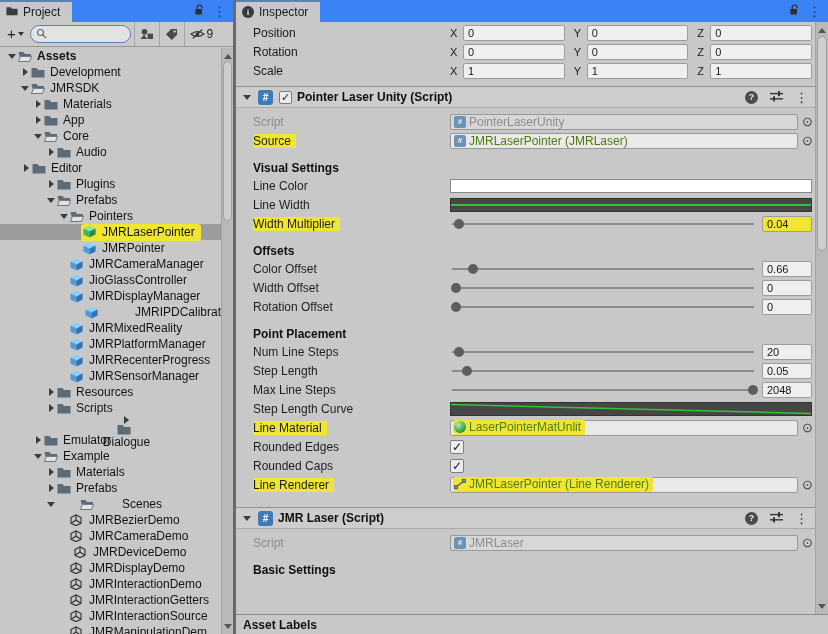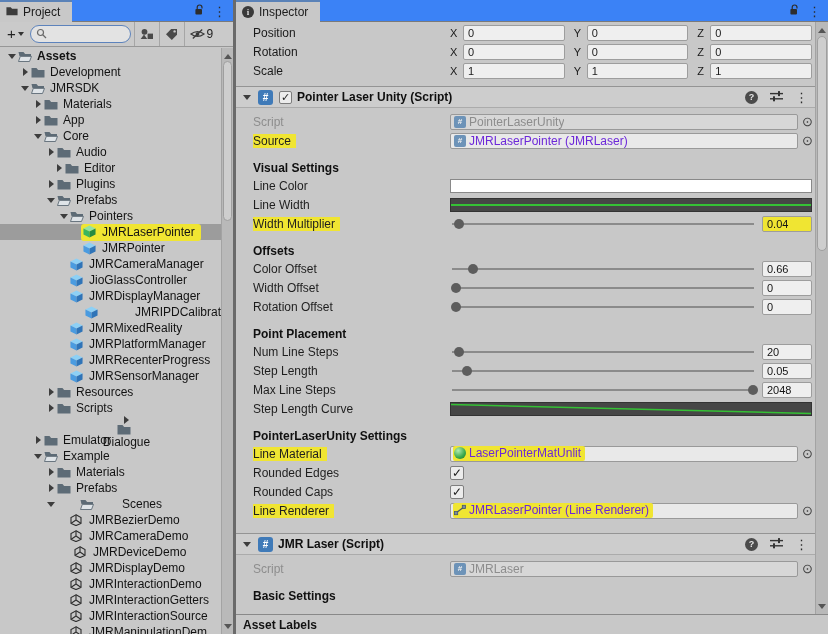--- a/index.html
+++ b/index.html
@@ -76,21 +76,21 @@
   .comp-body{padding:4px 0 7px;}
   .ins-row{height:19px;display:flex;align-items:center;padding-left:17px;}
   .ins-label{width:197px;flex:none;color:#1e1e1e;white-space:nowrap;overflow:hidden;}
   .ins-label.disabled{color:#8d8d8d;}
   .lab-hl{background:#f0e532;border-radius:2px;padding:1px 5px 2px 2px;margin-left:-2px;}
   .sec-header{height:16px;margin-top:10px;display:flex;align-items:center;padding-left:17px;font-weight:bold;color:#101010;}
   .obj-field{flex:1;height:16px;background:#e9e9e9;border:1px solid #999;border-radius:2px;display:flex;
              align-items:center;padding:0 3px;gap:3px;min-width:0;}
   .obj-field.disabled{background:#d7d7d7;}
   .obj-field.disabled .obj-text{color:#8d8d8d;}
-  .obj-text{white-space:nowrap;overflow:hidden;color:#6d28d9;}
+  .obj-text{white-space:nowrap;overflow:hidden;color:#4d7c0f;}
   .val-hl{background:#f0e532;border-radius:2px;display:inline-flex;align-items:center;gap:3px;padding:0 4px 1px 1px;margin-left:-1px;}
   .picker{width:15px;flex:none;text-align:center;font-size:13px;color:#3d3d3d;margin-left:2px;line-height:1;}
   .color-swatch{flex:1;height:14px;border:1px solid #898989;margin-right:3px;}
   .curve-field{flex:1;height:14px;background:#464646;border:1px solid #333;margin-right:3px;}
   .curve-field svg{display:block;width:100%;height:100%;}
   .slider-wrap{flex:1;position:relative;height:16px;min-width:0;}
   .slider-track{position:absolute;left:2px;right:2px;top:7px;height:2px;background:#8b8b8b;}
   .slider-handle{position:absolute;top:3px;width:10px;height:10px;border-radius:50%;background:#5d5d5d;}
   .num-box{width:50px;flex:none;height:16px;margin-left:6px;margin-right:3px;background:#efefef;border:1px solid #9d9d9d;
            border-radius:2px;font-size:11px;padding:0 4px;line-height:14px;color:#141414;}
@@ -241,21 +241,21 @@
           <span class="fold">
             <span class="ar-closed"></span>
           </span>
           <span class="tree-icon">
             <svg width="14" height="11" viewBox="0 0 14 11">
               <path d="M0.5 1 h5 l1.6 2 h6.4 v7.5 h-13 z" fill="#5d6b76"></path>
             </svg>
           </span>
           <span class="tree-label">Audio</span>
         </div>
-        <div class="tree-row" style="padding-left: 33px; margin-left: 20px;">
+        <div class="tree-row" style="padding-left: 20px;">
           <span class="fold">
             <span class="ar-closed"></span>
           </span>
           <span class="tree-icon">
             <svg width="14" height="11" viewBox="0 0 14 11">
               <path d="M0.5 1 h5 l1.6 2 h6.4 v7.5 h-13 z" fill="#5d6b76"></path>
             </svg>
           </span>
           <span class="tree-label">Editor</span>
         </div>
@@ -768,21 +768,20 @@
               <span class="num-box">2048</span>
             </div>
             <div class="ins-row">
               <span class="ins-label">Step Length Curve</span>
               <span class="curve-field">
                 <svg viewBox="0 0 100 12" preserveAspectRatio="none">
                   <line x1="0" y1="1.5" x2="100" y2="10.5" stroke="#35c135" stroke-width="1.4"></line>
                 </svg>
               </span>
             </div>
-            <div class="sec-header">PointerLaserUnity Settings</div>
             <div class="ins-row">
               <span class="ins-label"><span class="lab-hl">Line Material</span></span>
               <span class="obj-field">
                 <span class="val-hl">
                   <span style="display:inline-flex">
                     <span class="mat-dot"></span>
                   </span>
                   <span class="obj-text">LaserPointerMatUnlit</span>
                 </span>
               </span>

